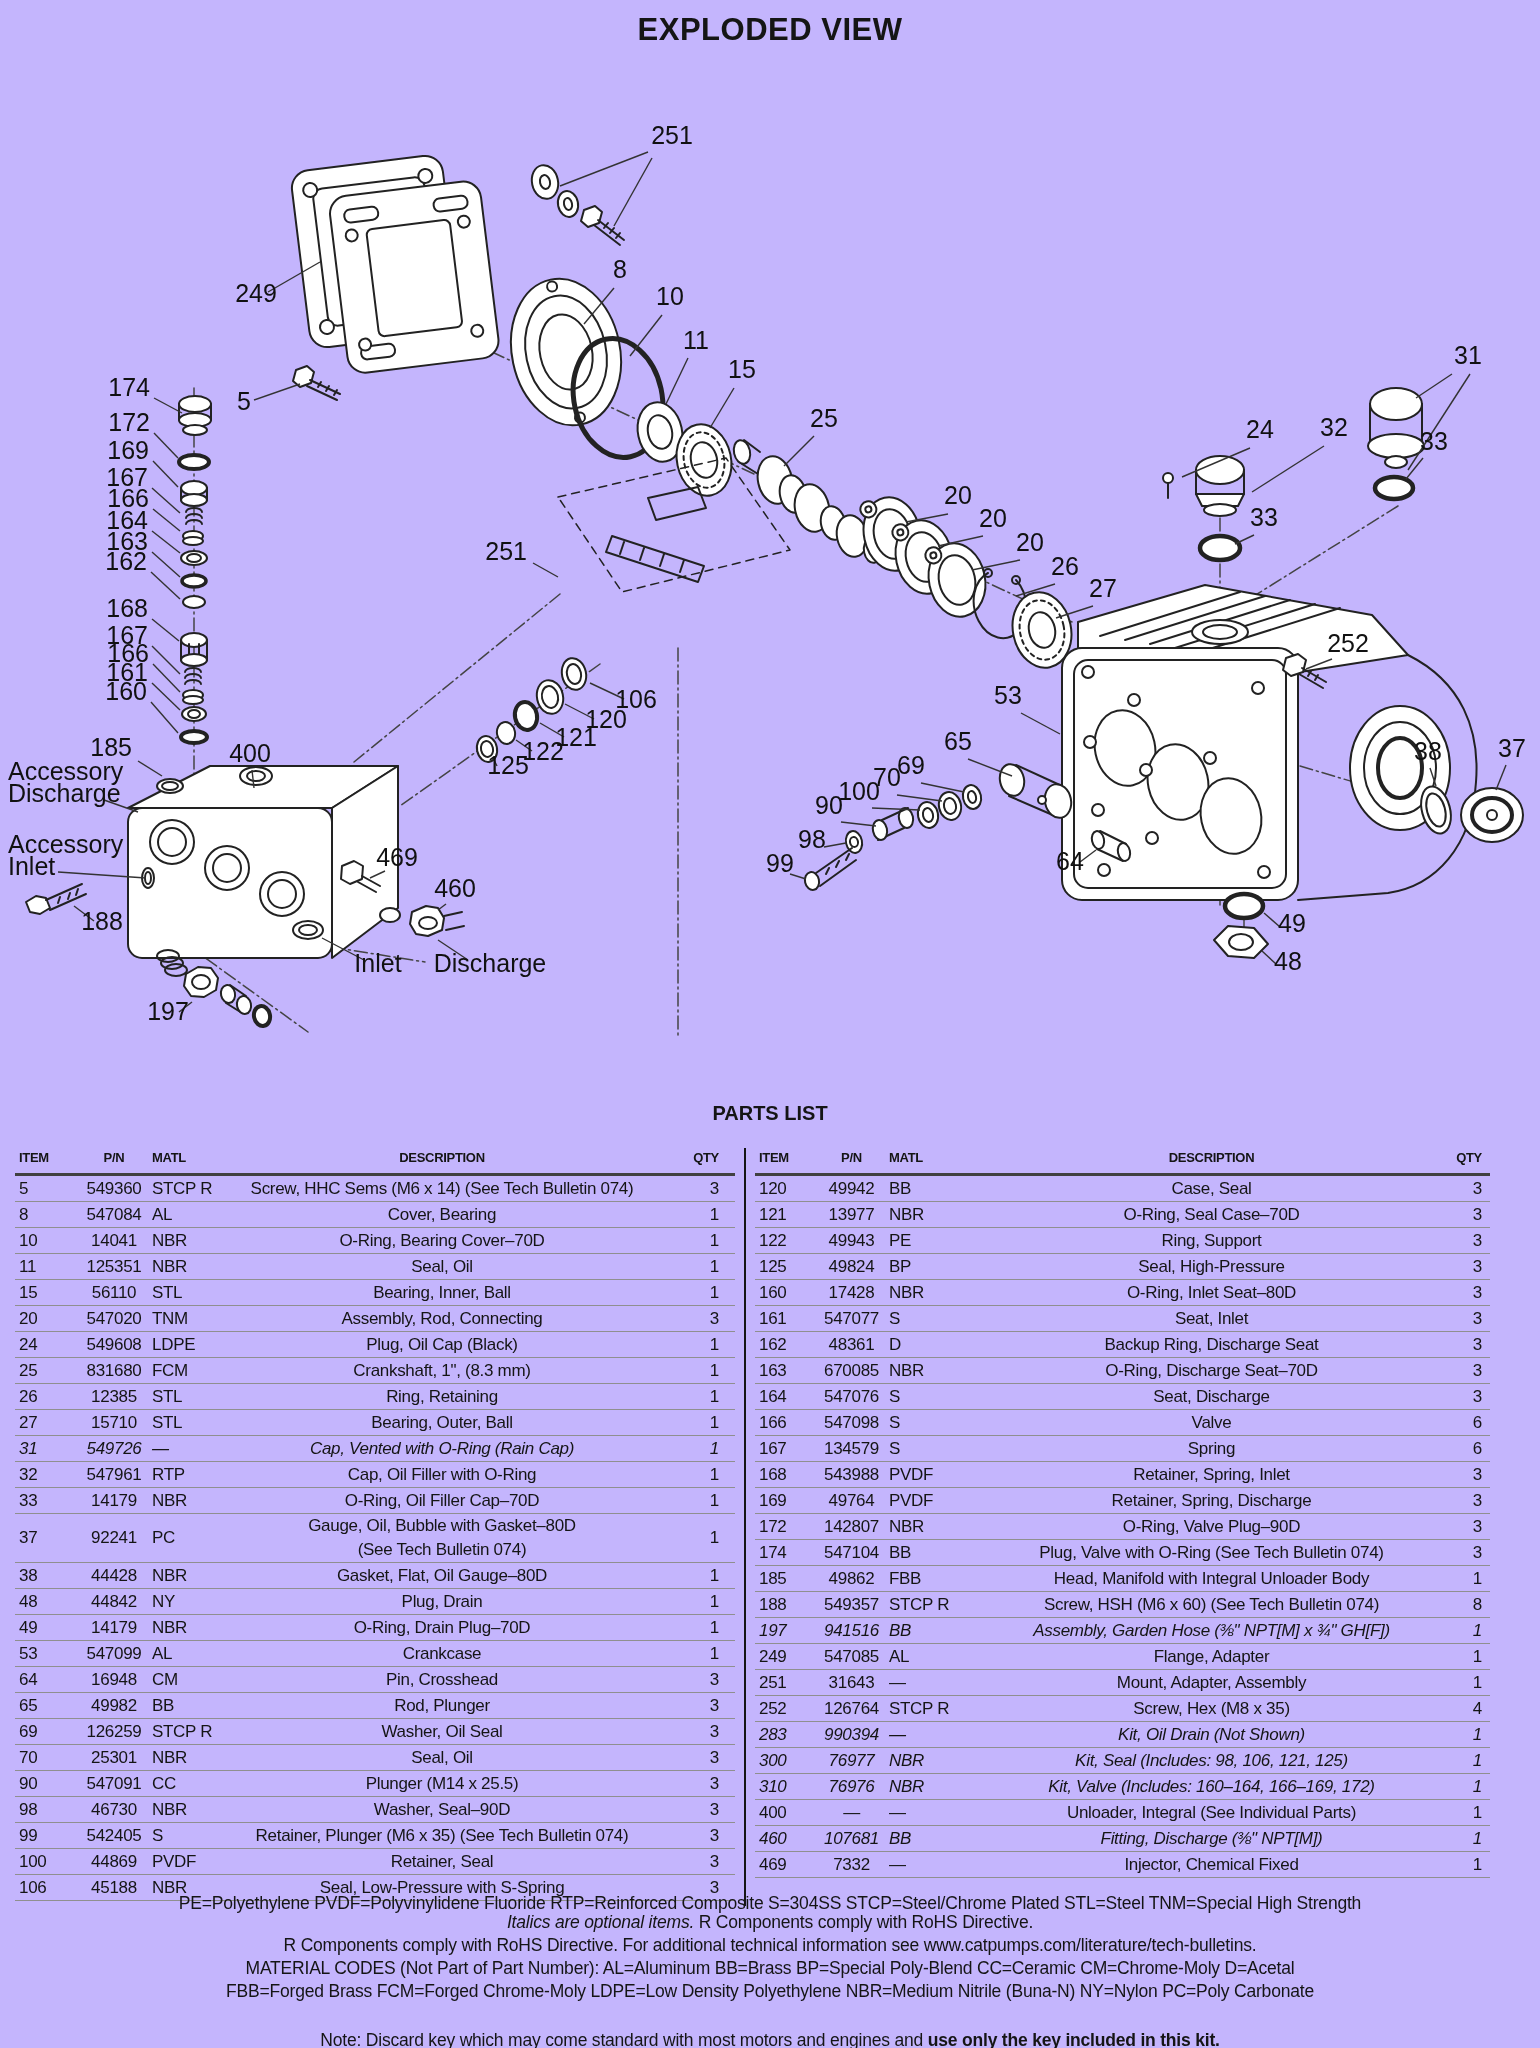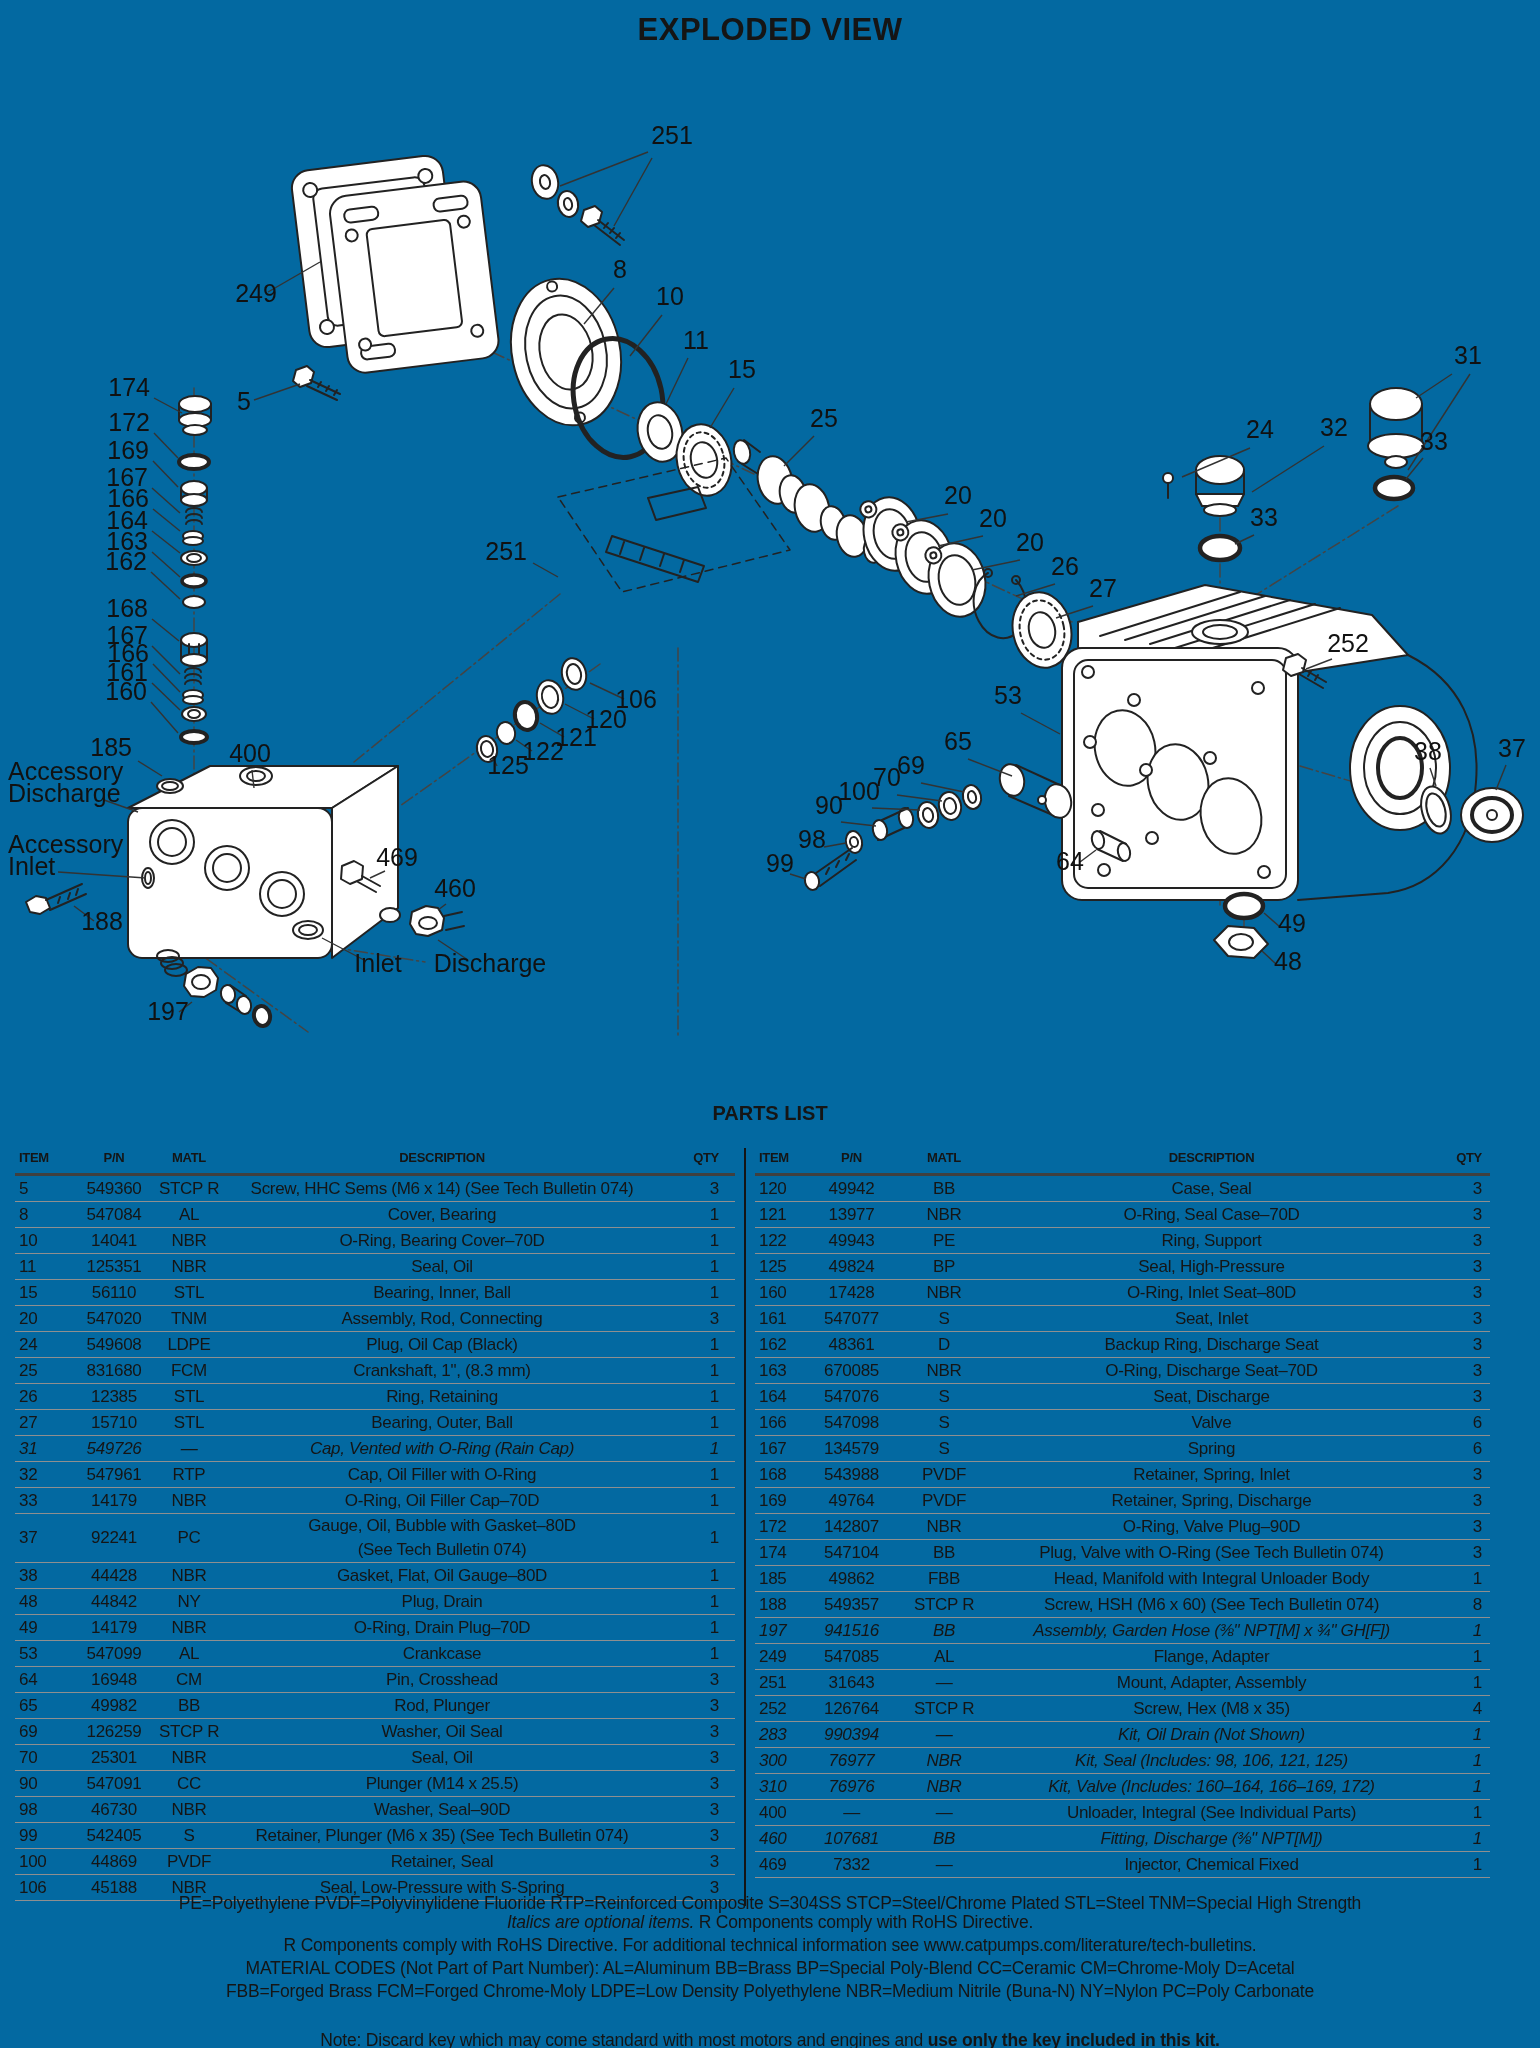--- a/index.html
+++ b/index.html
@@ -1,35 +1,35 @@
 <!DOCTYPE html>
 <html><head>
 <meta charset="utf-8">
 <style>
   html,body{margin:0;padding:0;background:#fff;}
-  .page{position:relative;width:1540px;height:2048px;background:#0369a1;overflow:hidden;
+  .page{position:relative;width:1540px;height:2048px;background:#c4b5fd;overflow:hidden;
         font-family:"Liberation Sans",sans-serif;color:#151515;}
   .big-title{position:absolute;top:12px;left:0;width:100%;text-align:center;
         font-size:31px;font-weight:bold;letter-spacing:.5px;}
   .parts-title{position:absolute;top:1102px;left:0;width:100%;text-align:center;
         font-size:20px;font-weight:bold;}
   svg.diagram{position:absolute;top:0;left:0;}
   svg text.co{font-family:"Liberation Sans",sans-serif;font-size:25px;fill:#111;}
   .tablewrap{position:absolute;top:1146px;}
   .tablewrap.left{left:15px;width:720px;}
   .tablewrap.right{left:755px;width:735px;}
   .vdivider{position:absolute;left:744px;top:1148px;width:2px;height:758px;background:#151515;}
   table{border-collapse:collapse;table-layout:fixed;width:100%;
         font-size:17px;letter-spacing:-0.3px;line-height:24px;}
   th{font-size:13px;font-weight:bold;text-align:left;border-bottom:3px solid #404040;padding:0 0 3px 0;}
   td{border-bottom:1px solid #8f8f8f;height:25px;padding:0;vertical-align:middle;}
   tr.it td{font-style:italic;}
   .item{width:57px;padding-left:4px;}
   .pn{width:76px;text-align:center;}
-  .matl{width:74px;text-align:center;margin-left:48px;}
+  .matl{width:74px;margin-left:48px;}
   .desc{padding-left:12px;white-space:pre-line;}
   th.desc,td.desc{text-align:center;margin-top:8px;}
   .qty{width:73px;text-align:right;padding-right:16px;}
   .tablewrap.right .item{width:55px;}
   .tablewrap.right .pn{width:75px;}
   .tablewrap.right .matl{width:110px;}
   .tablewrap.right .qty{width:70px;padding-right:8px;}
   .foot{position:absolute;left:0;width:100%;text-align:center;font-size:17.5px;letter-spacing:-0.2px;}
   .foot i{font-style:italic;}
   .foot b{font-weight:bold;}

